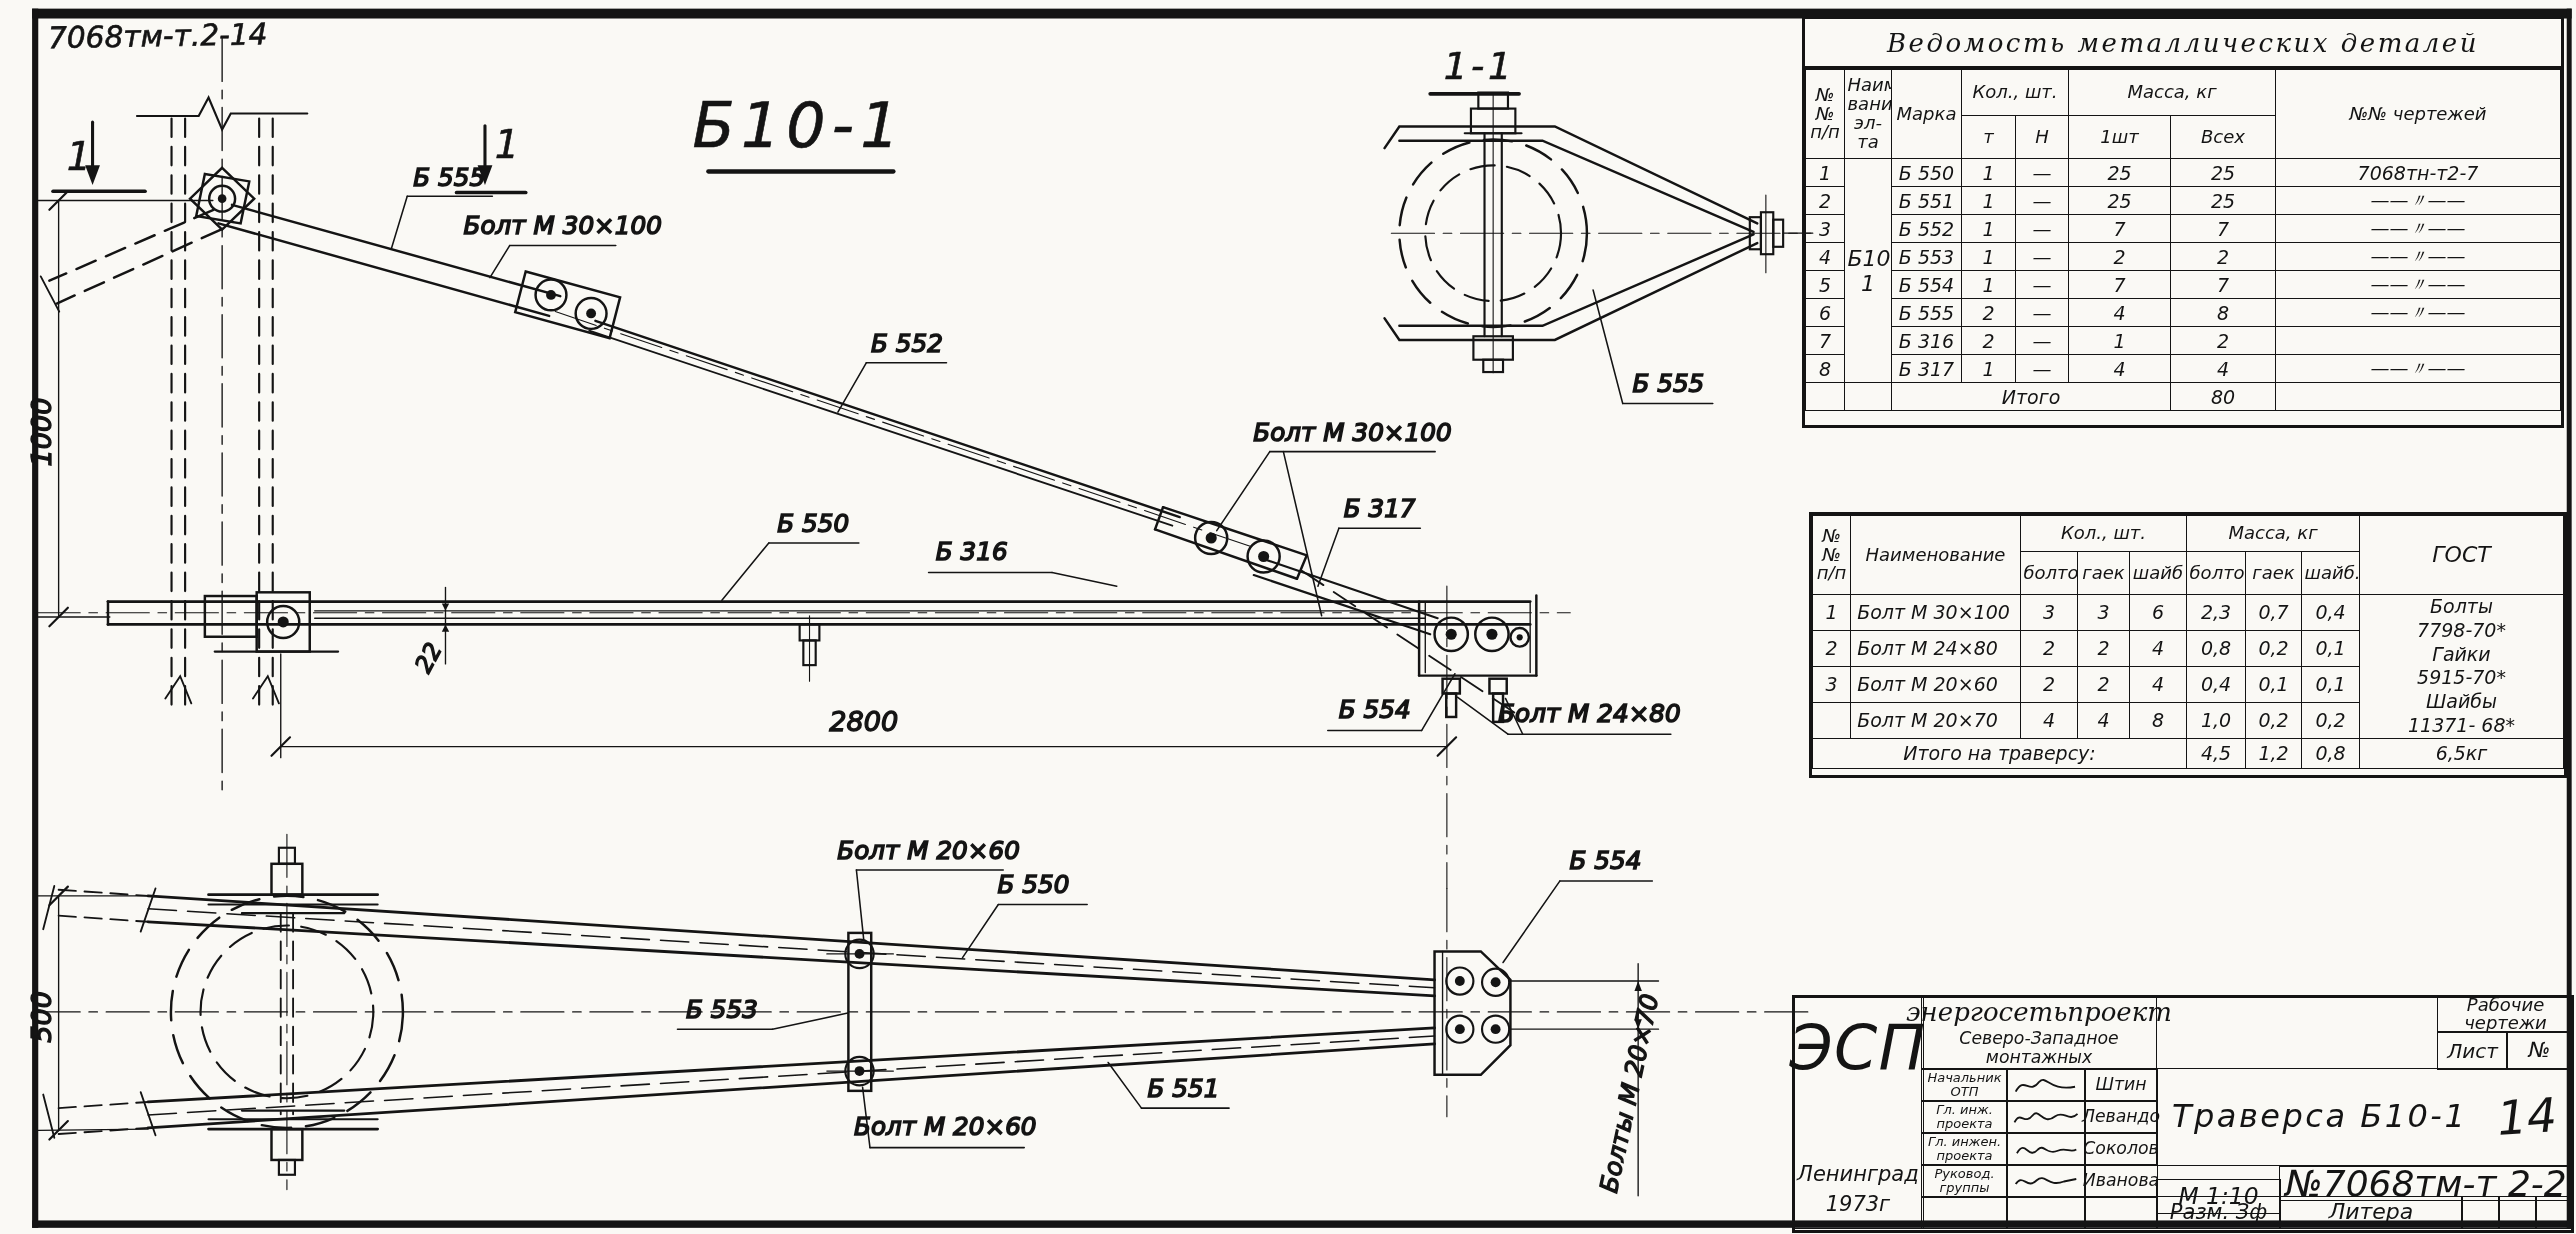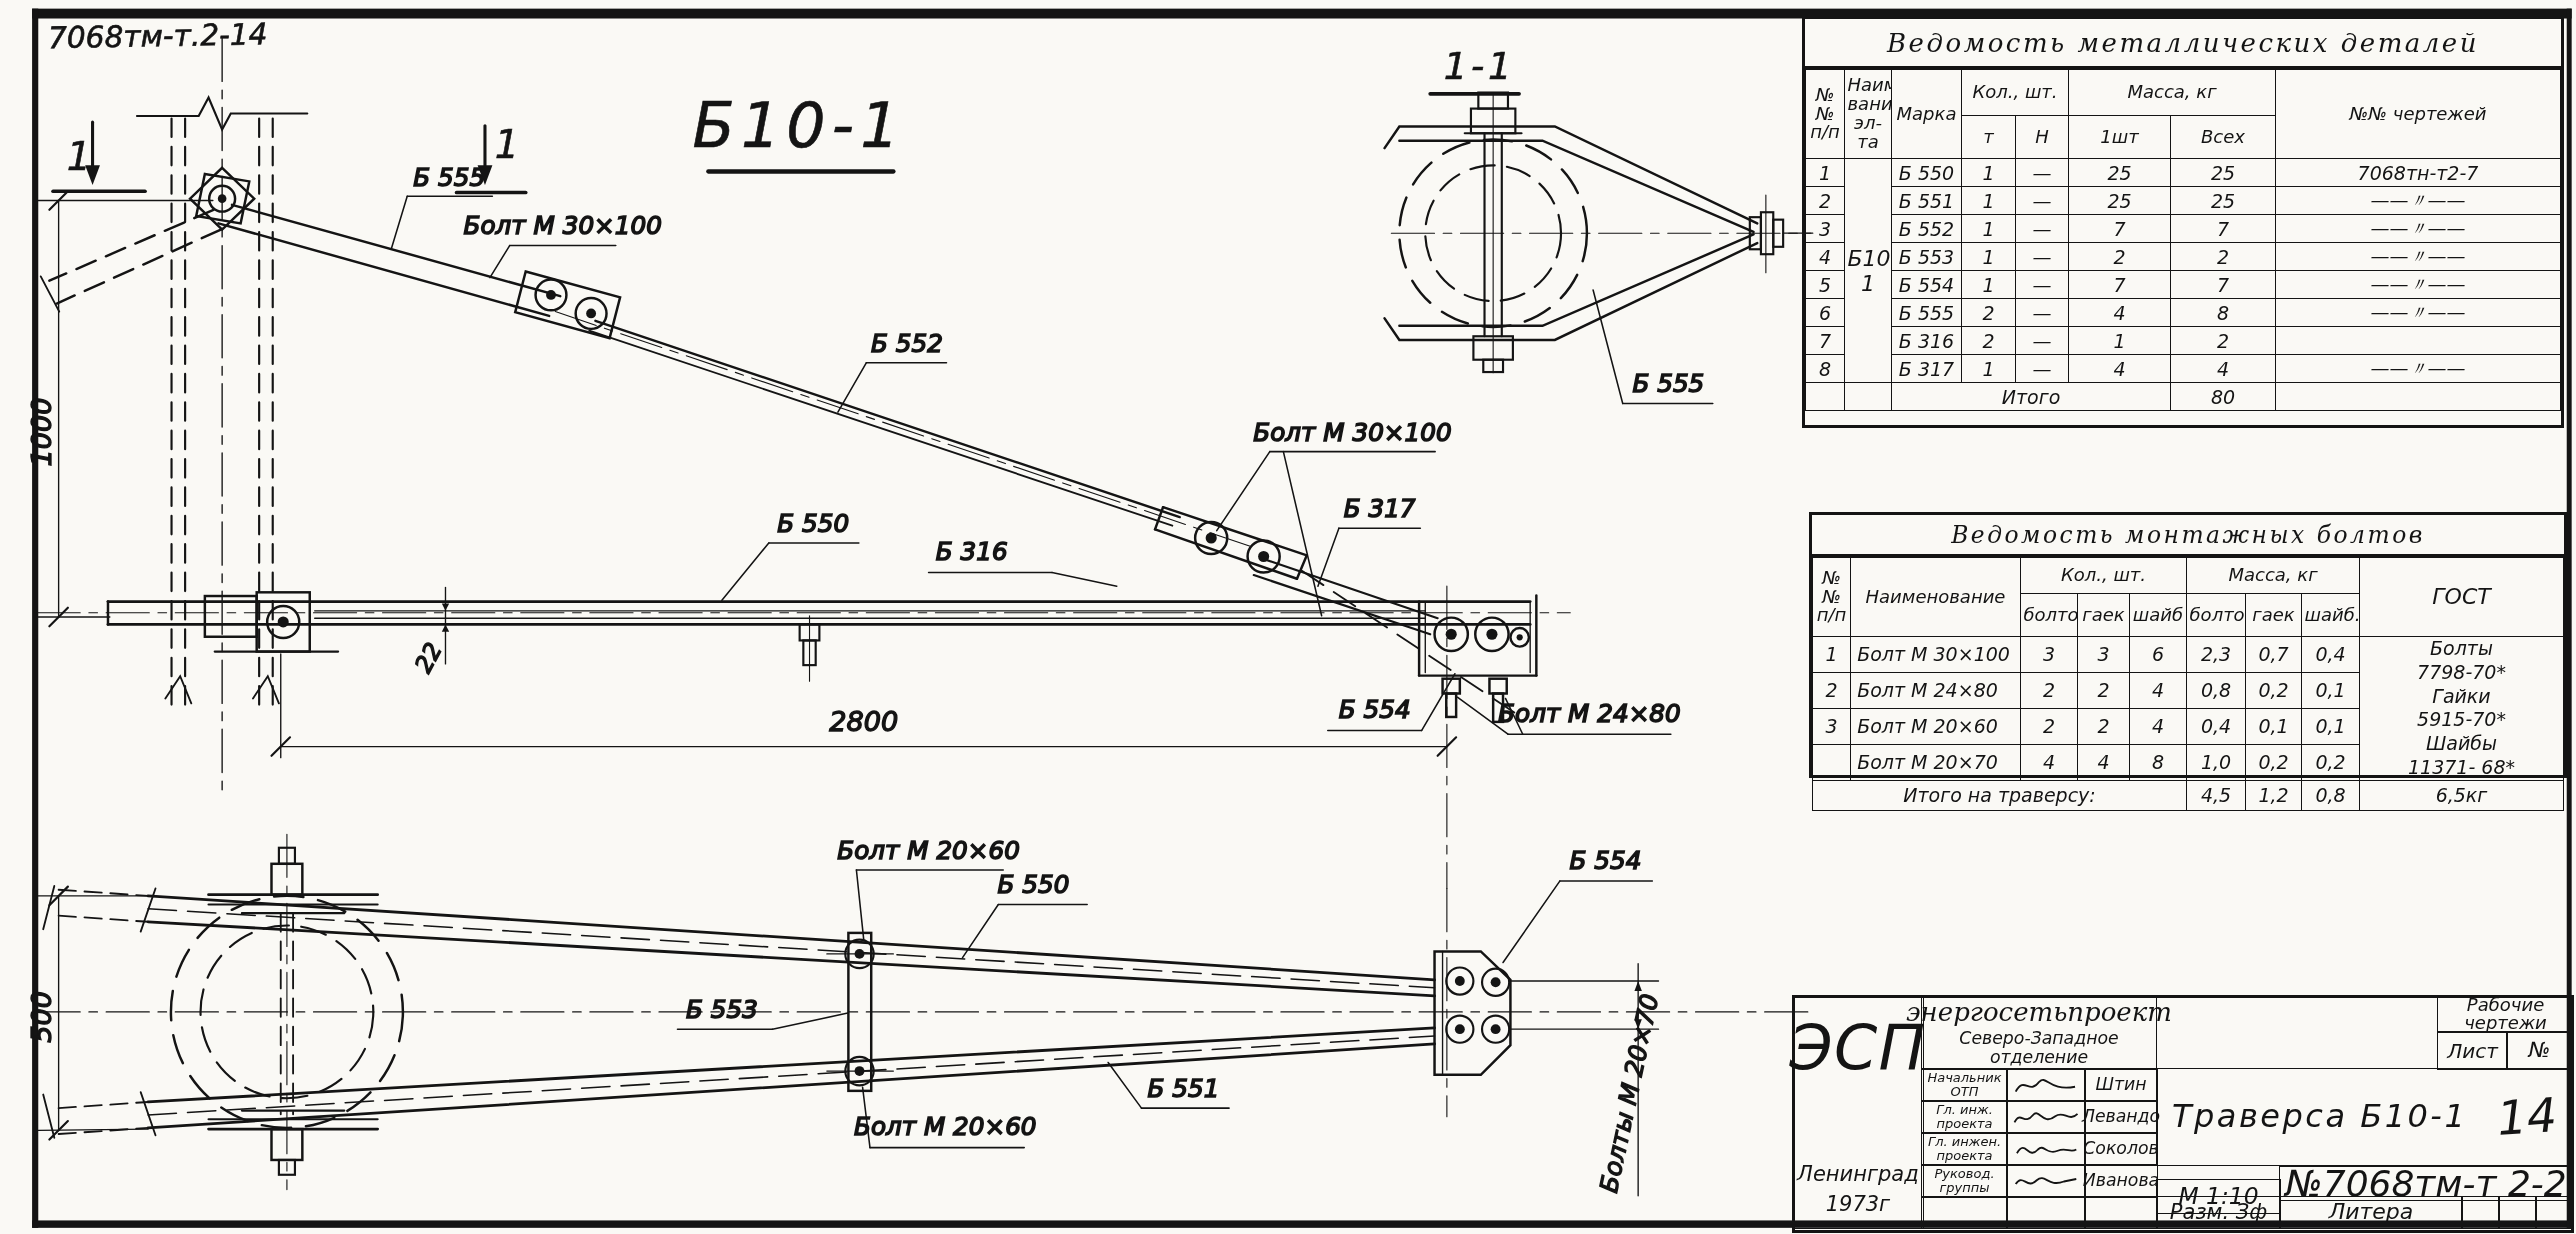--- a/index.html
+++ b/index.html
@@ -493,21 +493,20 @@
           <td></td>
       <td colspan="4">Итого</td>
       <td>80</td>
       <td></td>
     </tr>
   </tbody>
     </table>
 </div>
 
 <div class="blk-tbl" style="left:1809px;top:512px;width:752px;height:260px;">
-  <div class="tbl-title" style="height:39px;font-size:23.4px;">Ведомость монтажных болтов</div>
   <table class="dtbl">
     <colgroup>
       <col style="width:38px">
         <col style="width:170px">
         <col style="width:57px">
         <col style="width:52px">
         <col style="width:57px">
       <col style="width:59px">
         <col style="width:56px">
         <col style="width:58px">
@@ -588,21 +587,21 @@
 <div class="abs" style="left:1792px;top:995px;width:776px;height:232px;border:3.1px solid #141414;">
 
   <div class="tb-cell" style="left:-3.1px;top:-3.1px;width:130px;height:232px;flex-direction:column;justify-content:flex-start;">
     <div style="font-size:62px;letter-spacing:1.2px;margin-top:18.5px;">ЭСП</div>
     <div style="font-size:21px;margin-top:80px;">Ленинград</div>
     <div style="font-size:21px;margin-top:7.4px;">1973г</div>
   </div>
 
   <div class="tb-cell" style="left:126px;top:-3.1px;width:234px;height:73px;flex-direction:column;">
     <div style="font-family:'DejaVu Serif',serif;font-size:26px;">энергосетьпроект</div>
-    <div style="font-size:17.3px;margin-top:2.5px;">Северо-Западное отделение</div>
+    <div style="font-size:17.3px;margin-top:2.5px;">Северо-Западное монтажных</div>
   </div>
 
   <div class="tb-cell" style="left:126px;top:70px;width:85px;height:32px;font-size:13px;flex-direction:column;">
     <span>Начальник</span>
       <span>ОТП</span>
     </div>
   <div class="tb-cell" style="left:211px;top:70px;width:78px;height:32px;">
     <svg class="sig-svg" viewBox="0 0 110 40">
         <path d="M6 30 C20 4 28 36 44 14 C56 2 60 30 102 22" stroke="#141414" stroke-width="3" fill="none"></path>
       </svg>

